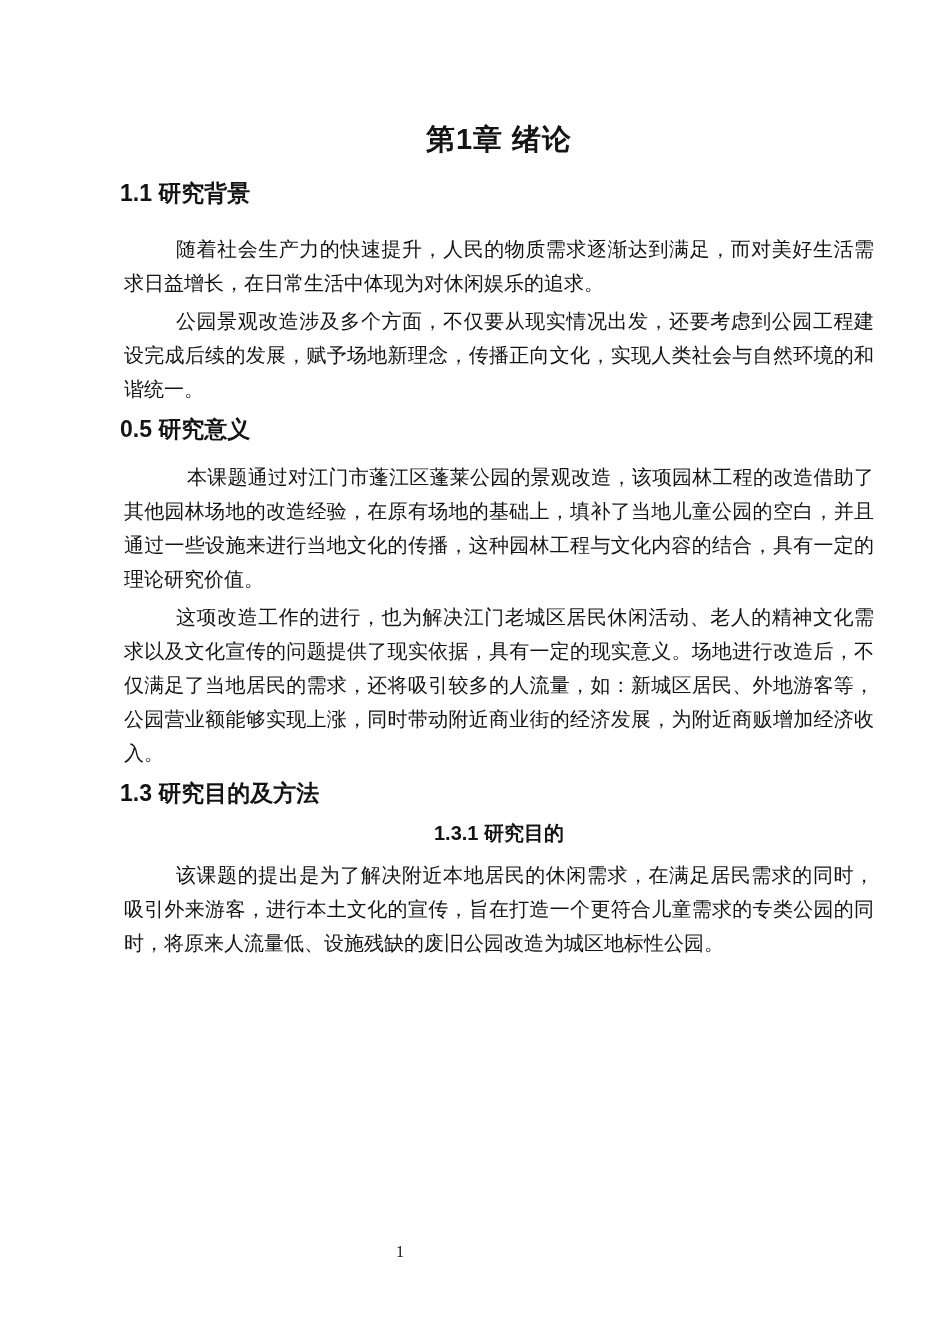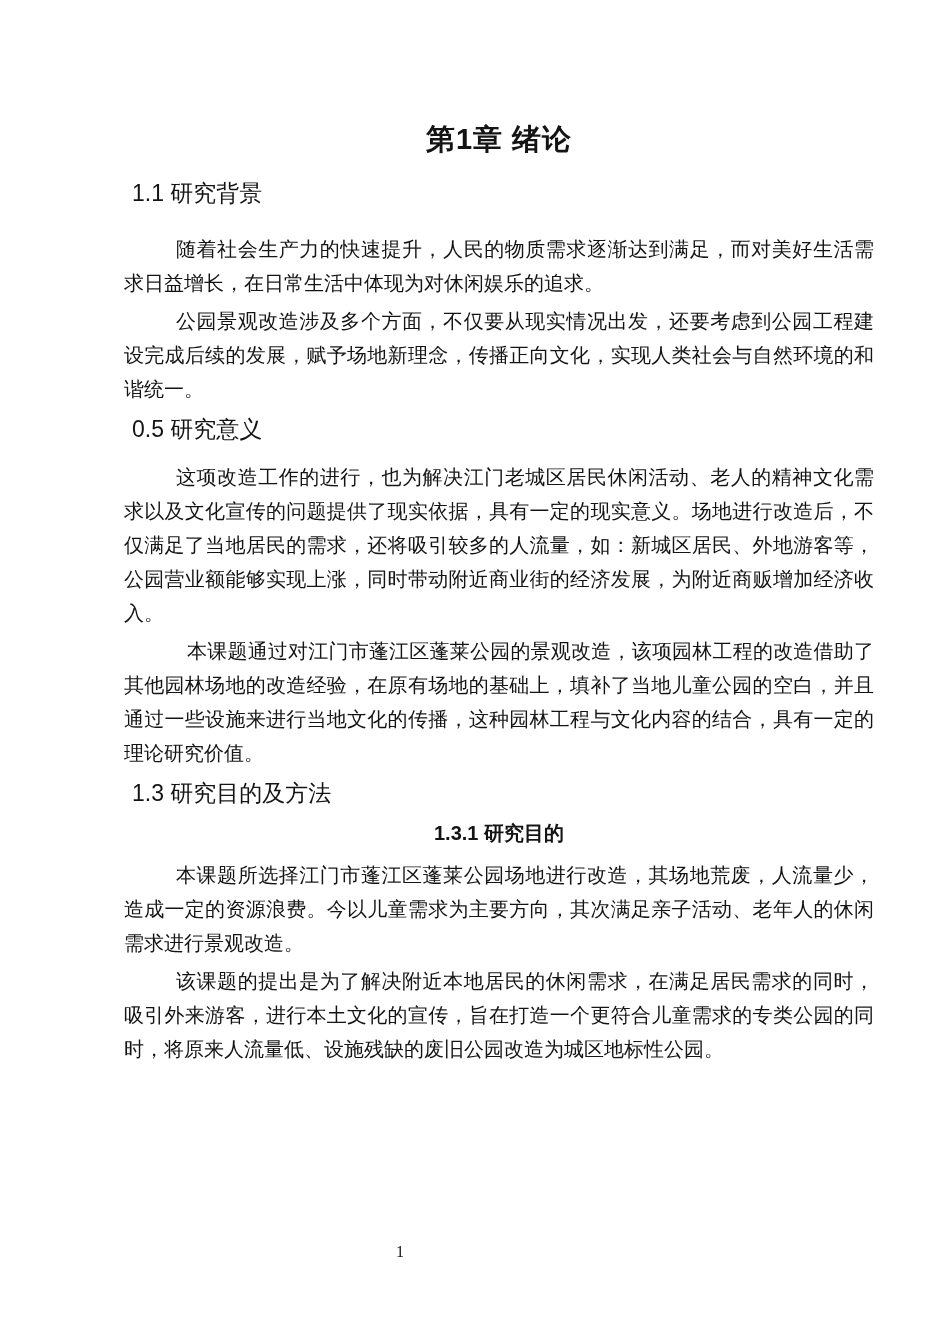--- a/index.html
+++ b/index.html
@@ -25,22 +25,22 @@
     line-height: 38px;
     font-weight: 700;
     text-align: center;
     margin: 0;
     letter-spacing: 1px;
   }
   .section-heading {
     font-family: "Liberation Sans", "DejaVu Sans", sans-serif;
     font-size: 23px;
     line-height: 34px;
-    font-weight: 400;
-    margin: 12px;
+    font-weight: 700;
+    margin: 0;
   }
   .h-11 { margin-top: 18px; margin-bottom: 22px; }
   .h-12 { margin-top: 6px;  margin-bottom: 14px; }
   .h-13 { margin-top: 6px;  margin-bottom: 8px;  }
   .subsection-heading {
     font-family: "Liberation Sans", "DejaVu Sans", sans-serif;
     font-size: 20px;
     line-height: 30px;
     font-weight: 700;
     margin: 0 0 10px 0;
@@ -80,27 +80,26 @@
 
   <h2 class="section-heading h-11">1.1 研究背景</h2>
 
   <p class="body-para">随着社会生产力的快速提升，人民的物质需求逐渐达到满足，而对美好生活需求日益增长，在日常生活中体现为对休闲娱乐的追求。</p>
 
 
   <p class="body-para">公园景观改造涉及多个方面，不仅要从现实情况出发，还要考虑到公园工程建设完成后续的发展，赋予场地新理念，传播正向文化，实现人类社会与自然环境的和谐统一。</p>
 
   <h2 class="section-heading h-12">0.5 研究意义</h2>
 
+  <p class="body-para deep-indent">本课题通过对江门市蓬江区蓬莱公园的景观改造，该项园林工程的改造借助了其他园林场地的改造经验，在原有场地的基础上，填补了当地儿童公园的空白，并且通过一些设施来进行当地文化的传播，这种园林工程与文化内容的结合，具有一定的理论研究价值。</p>
+
   <p class="body-para">这项改造工作的进行，也为解决江门老城区居民休闲活动、老人的精神文化需求以及文化宣传的问题提供了现实依据，具有一定的现实意义。场地进行改造后，不仅满足了当地居民的需求，还将吸引较多的人流量，如：新城区居民、外地游客等，公园营业额能够实现上涨，同时带动附近商业街的经济发展，为附近商贩增加经济收入。</p>
-
-  <p class="body-para deep-indent">本课题通过对江门市蓬江区蓬莱公园的景观改造，该项园林工程的改造借助了其他园林场地的改造经验，在原有场地的基础上，填补了当地儿童公园的空白，并且通过一些设施来进行当地文化的传播，这种园林工程与文化内容的结合，具有一定的理论研究价值。</p>
 
   <h2 class="section-heading h-13">1.3 研究目的及方法</h2>
 
   <h3 class="subsection-heading">1.3.1 研究目的</h3>
 
-  <p class="body-para">本课题所选择江门市蓬江区蓬莱公园场地进行改造，其场地荒废，人流量少，造成一定的资源浪费。今以儿童需求为主要方向，其次满足亲子活动、老年人的休闲需求进行景观改造。</p>
 
   <p class="body-para">该课题的提出是为了解决附近本地居民的休闲需求，在满足居民需求的同时，吸引外来游客，进行本土文化的宣传，旨在打造一个更符合儿童需求的专类公园的同时，将原来人流量低、设施残缺的废旧公园改造为城区地标性公园。</p>
 
   <div class="page-number">1</div>
 
 </div>
 
 </body></html>

